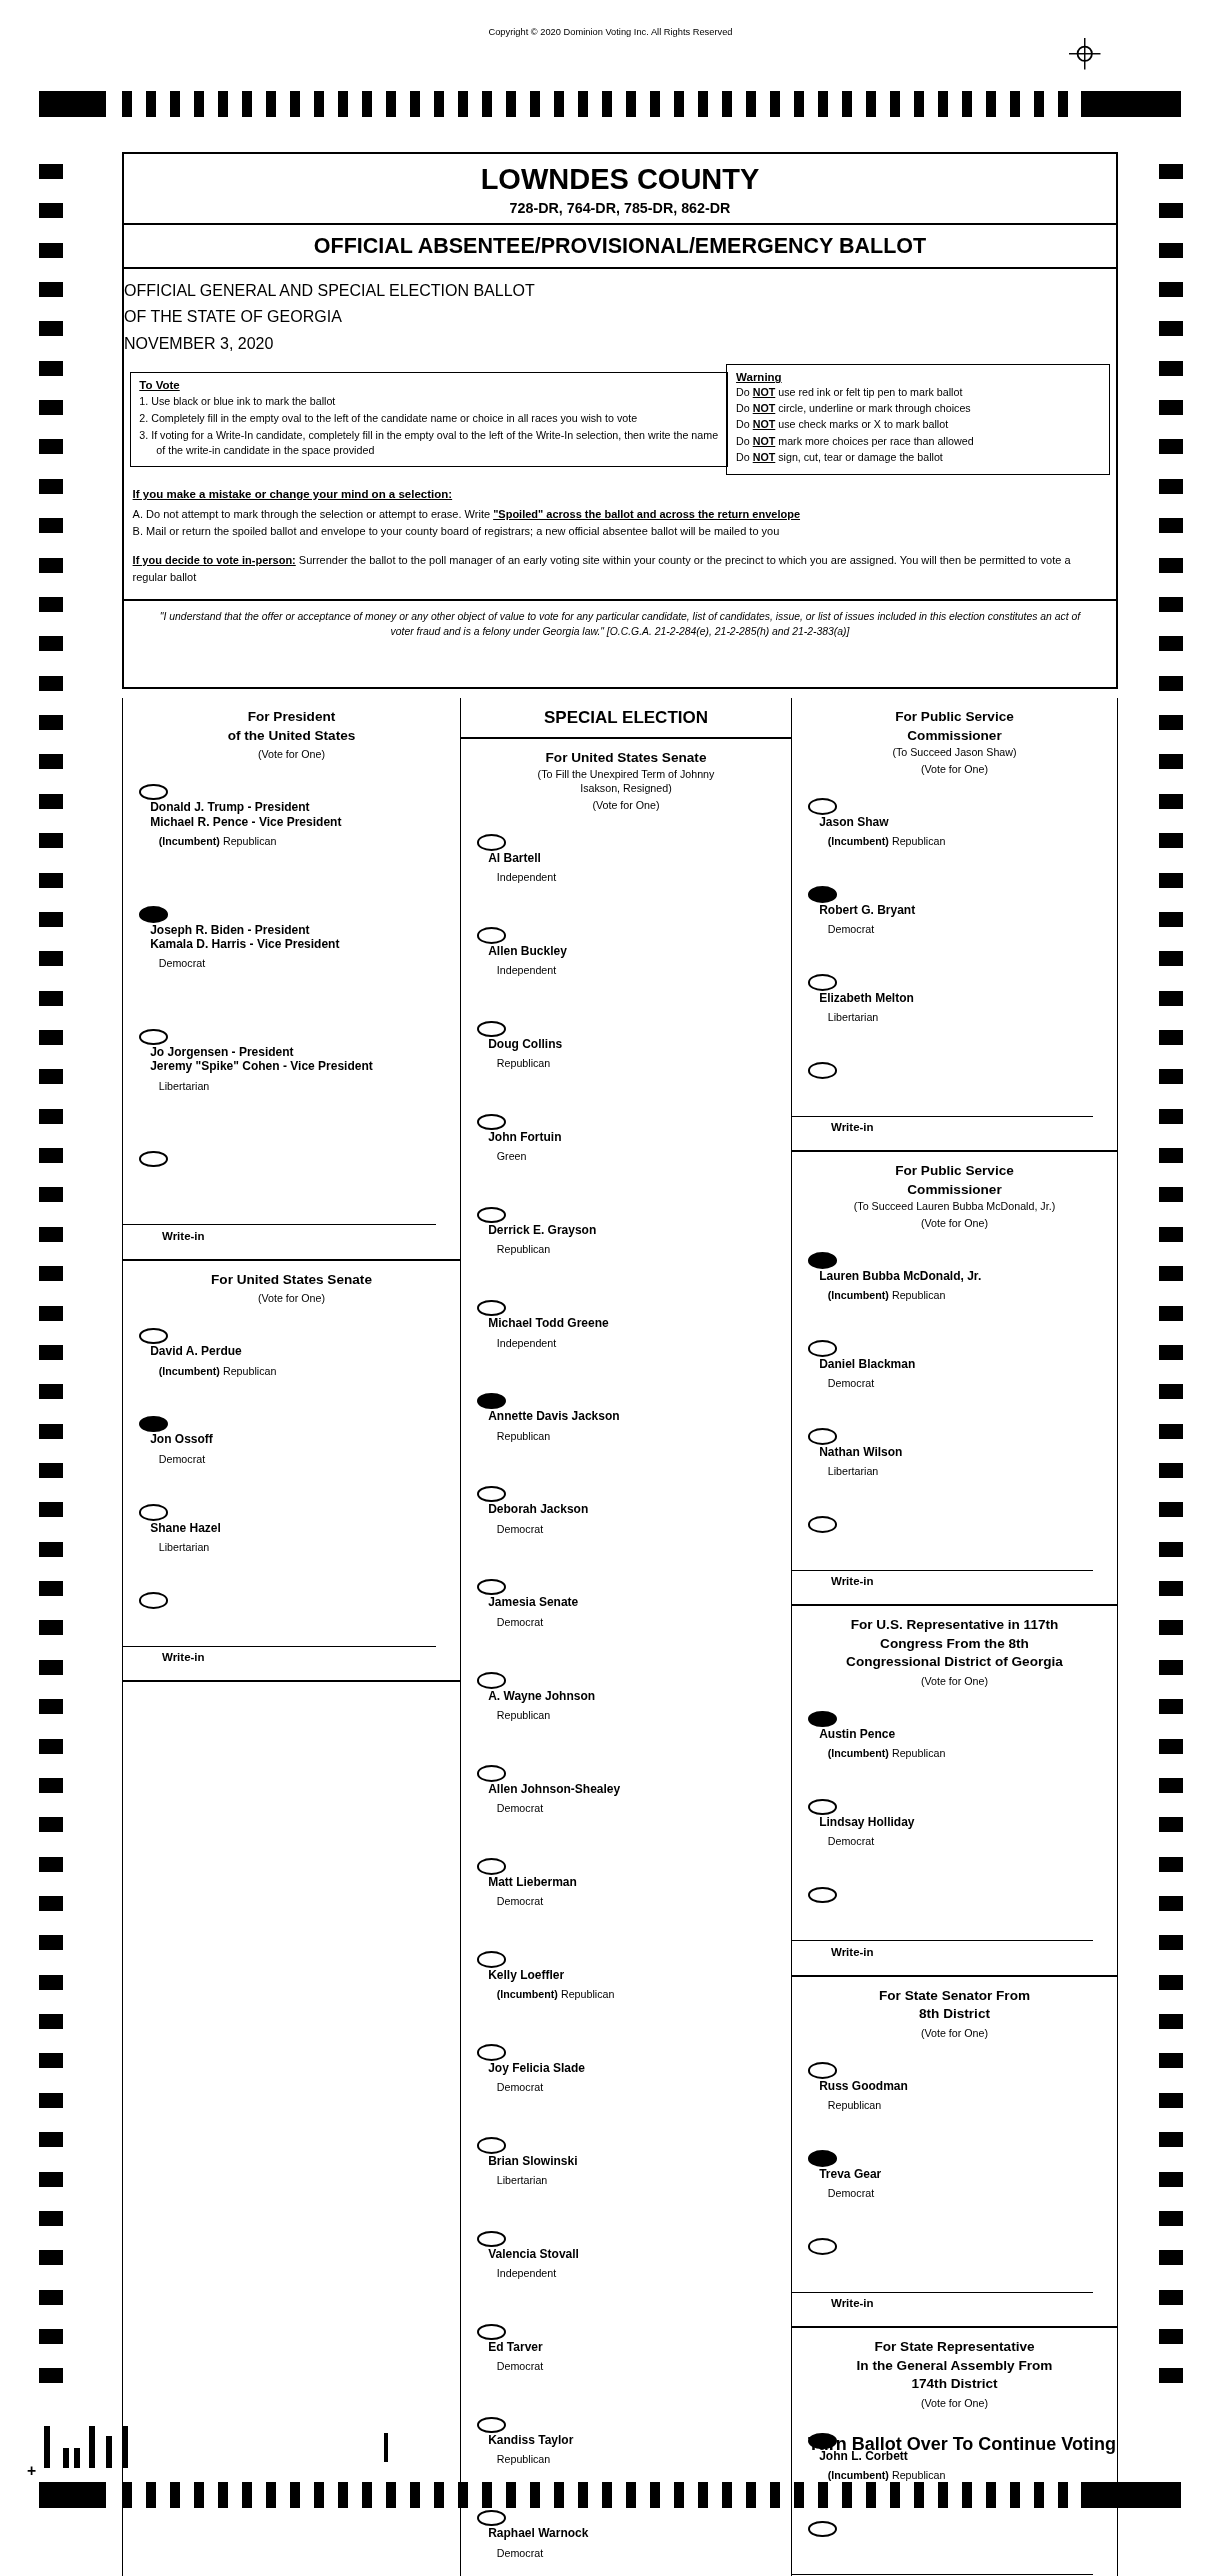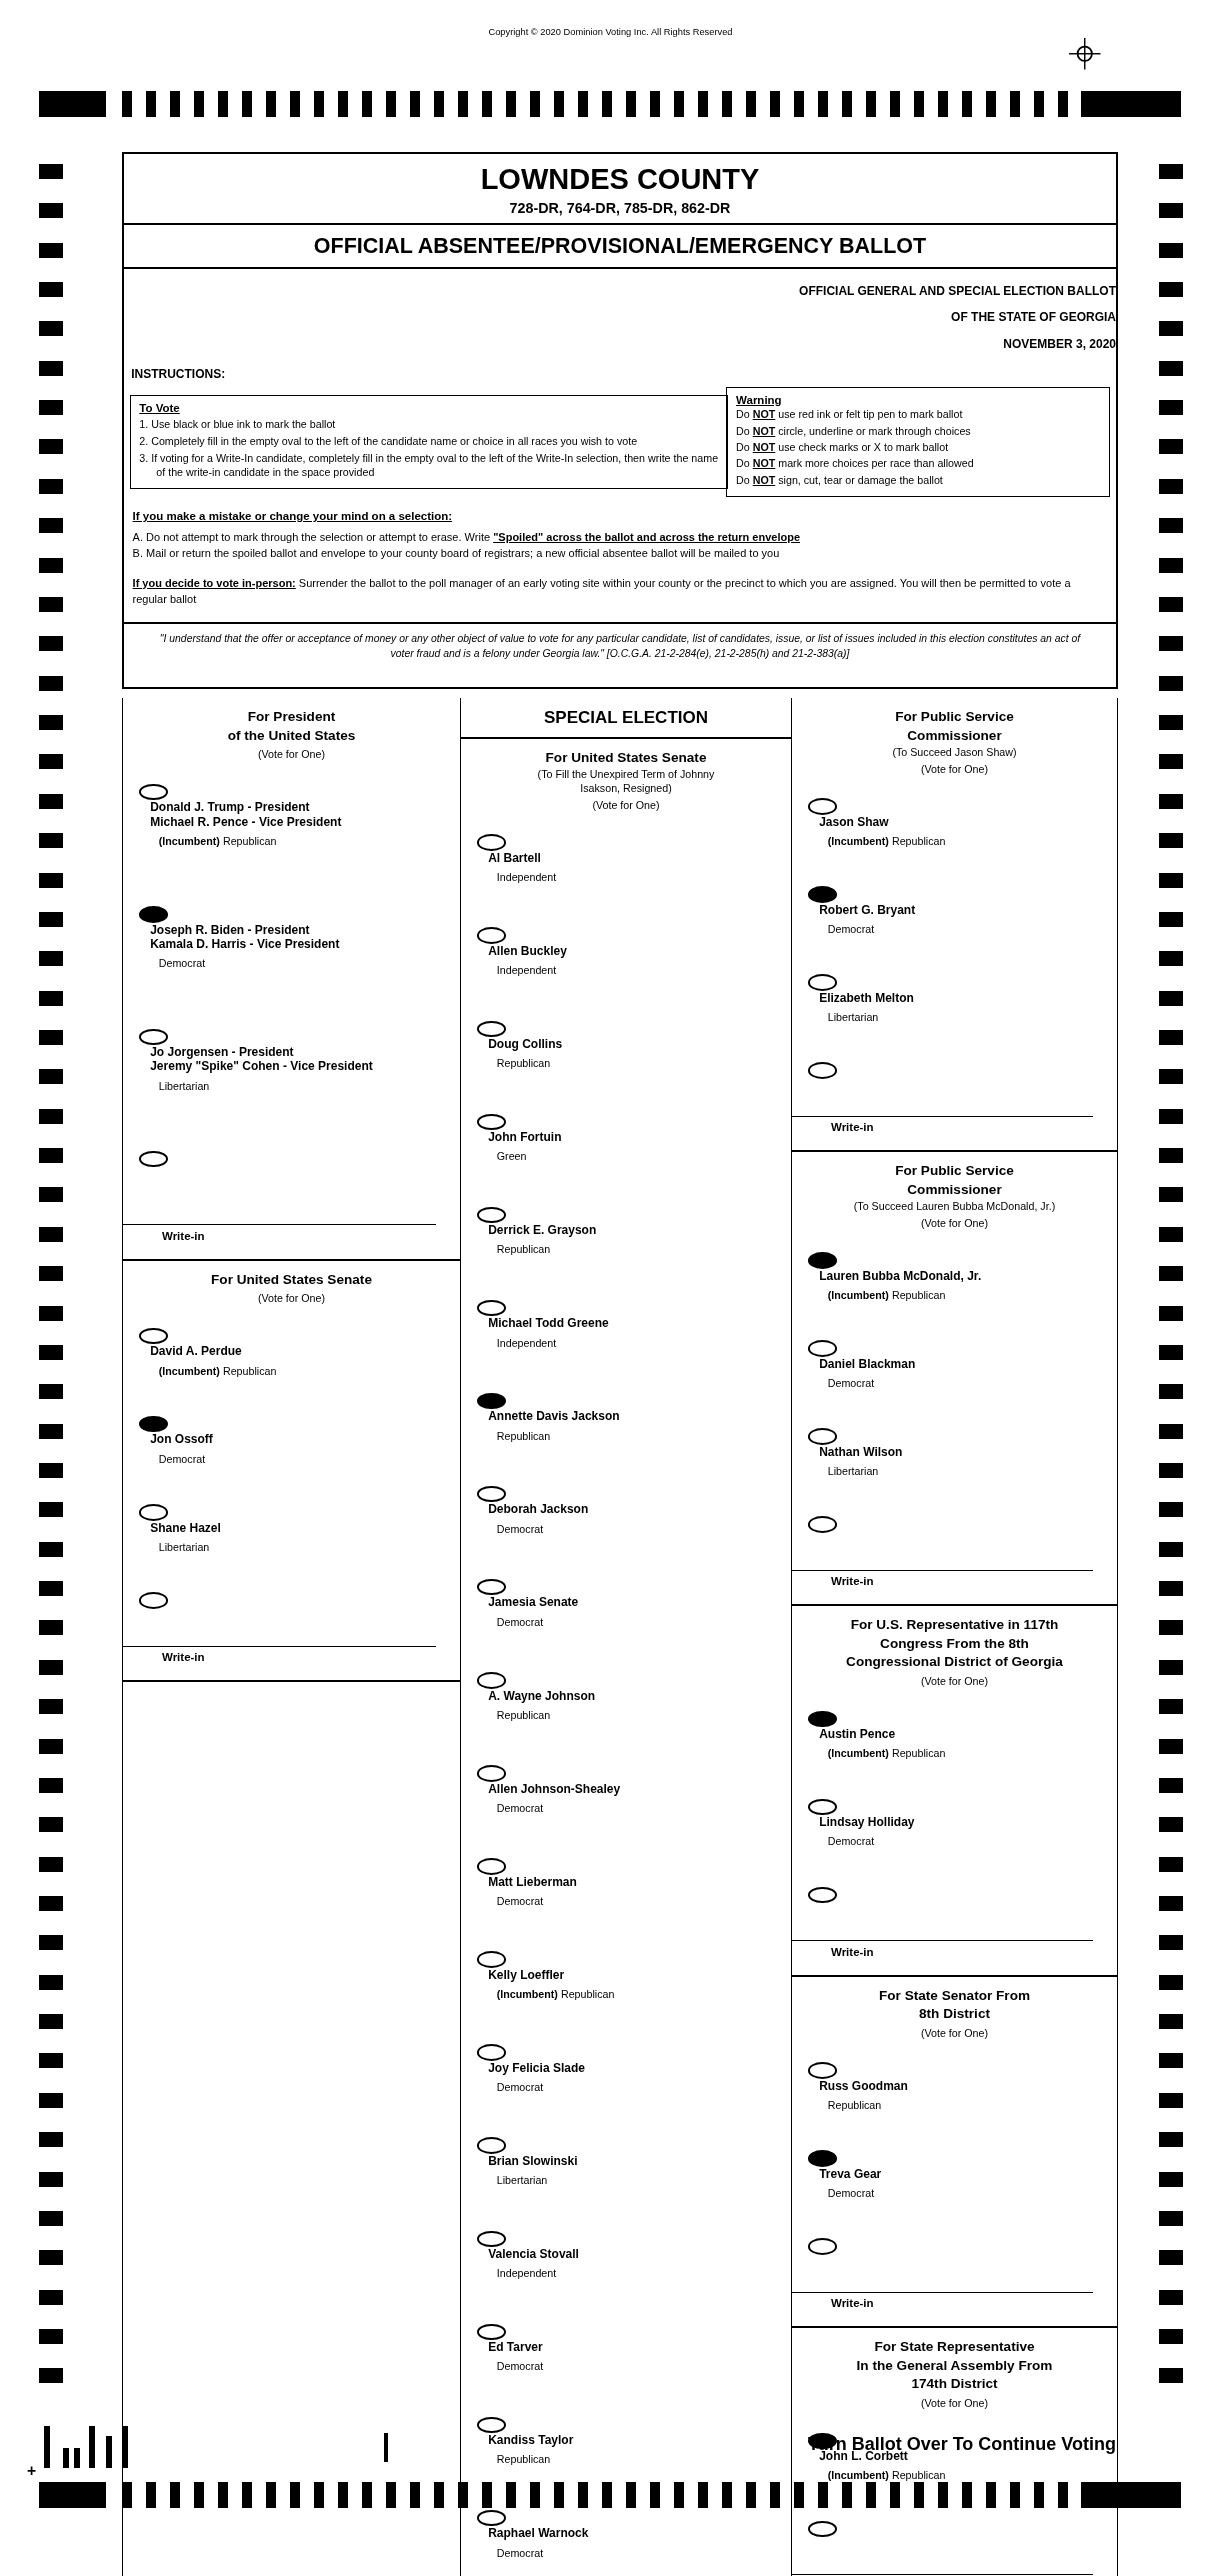--- a/index.html
+++ b/index.html
@@ -10,21 +10,21 @@
   }
   .copyright { position:absolute; top:27px; left:0; width:100%; text-align:center; font-size:9.3px; }
   .crosshair { position:absolute; left:1069px; top:38px; }
   .tm { position:absolute; background:#000; }
 
   .header-box { position:absolute; left:122px; top:152px; width:996px; min-height:537px; border:2.1px solid #000; }
   .county { font-size:29px; font-weight:bold; text-align:center; padding-top:8.6px; }
   .precincts { font-size:14.3px; font-weight:bold; text-align:center; padding:4.3px 0 7.2px; }
   .rule { border-top:2.1px solid #000; }
   .ballot-title { font-size:21.5px; font-weight:bold; text-align:center; padding:8.6px 0; }
-  .election { text-align:right; font-weight:bold; font-size:12px; line-height:26.5px; padding:8.6px 0 5.7px; }
+  .election { text-align:left; font-weight:normal; font-size:16px; line-height:26.5px; padding:8.6px 0 5.7px; }
   .instr-label { font-size:12px; font-weight:bold; padding:4.3px 7.2px 4.3px; }
   .instr-boxes { display:flex; align-items:center; padding:1.4px 5.7px 0; }
   .tovote-box { width:61%; border:1.4px solid #000; padding:5.7px 8.6px 8.6px; }
   .warning-box { flex:1; margin-left:-1.4px; border:1.4px solid #000; padding:5.7px 8.6px 8.6px; }
   .box-title { font-weight:bold; text-decoration:underline; font-size:11.5px; }
   .instr-item { font-size:10.7px; line-height:14.3px; margin-top:2.9px; padding-left:17px; text-indent:-17px; }
   .warn-item { font-size:10.7px; line-height:15px; margin-top:1.4px; }
   .not, .inc { font-weight:bold; }
   .not { text-decoration:underline; }
   .mistake { padding:13px 8.6px 0; font-size:11px; }
@@ -82,21 +82,20 @@
     <div class="county">LOWNDES COUNTY</div>
     <div class="precincts">728-DR, 764-DR, 785-DR, 862-DR</div>
     <div class="rule"></div>
     <div class="ballot-title">OFFICIAL ABSENTEE/PROVISIONAL/EMERGENCY BALLOT</div>
     <div class="rule"></div>
     <div class="election">
       <div>OFFICIAL GENERAL AND SPECIAL ELECTION BALLOT</div>
       <div>OF THE STATE OF GEORGIA</div>
       <div>NOVEMBER 3, 2020</div>
     </div>
-    <div class="instr-label">INSTRUCTIONS:</div>
     <div class="instr-boxes">
       <div class="tovote-box">
         <div class="box-title">To Vote</div>
         <div>
             <div class="instr-item">1. Use black or blue ink to mark the ballot</div>
             <div class="instr-item">2. Completely fill in the empty oval to the left of the candidate name or choice in all races you wish to vote</div>
             <div class="instr-item">3. If voting for a Write-In candidate, completely fill in the empty oval to the left of the Write-In selection, then write the name of the write-in candidate in the space provided</div>
           </div>
       </div>
       <div class="warning-box">

